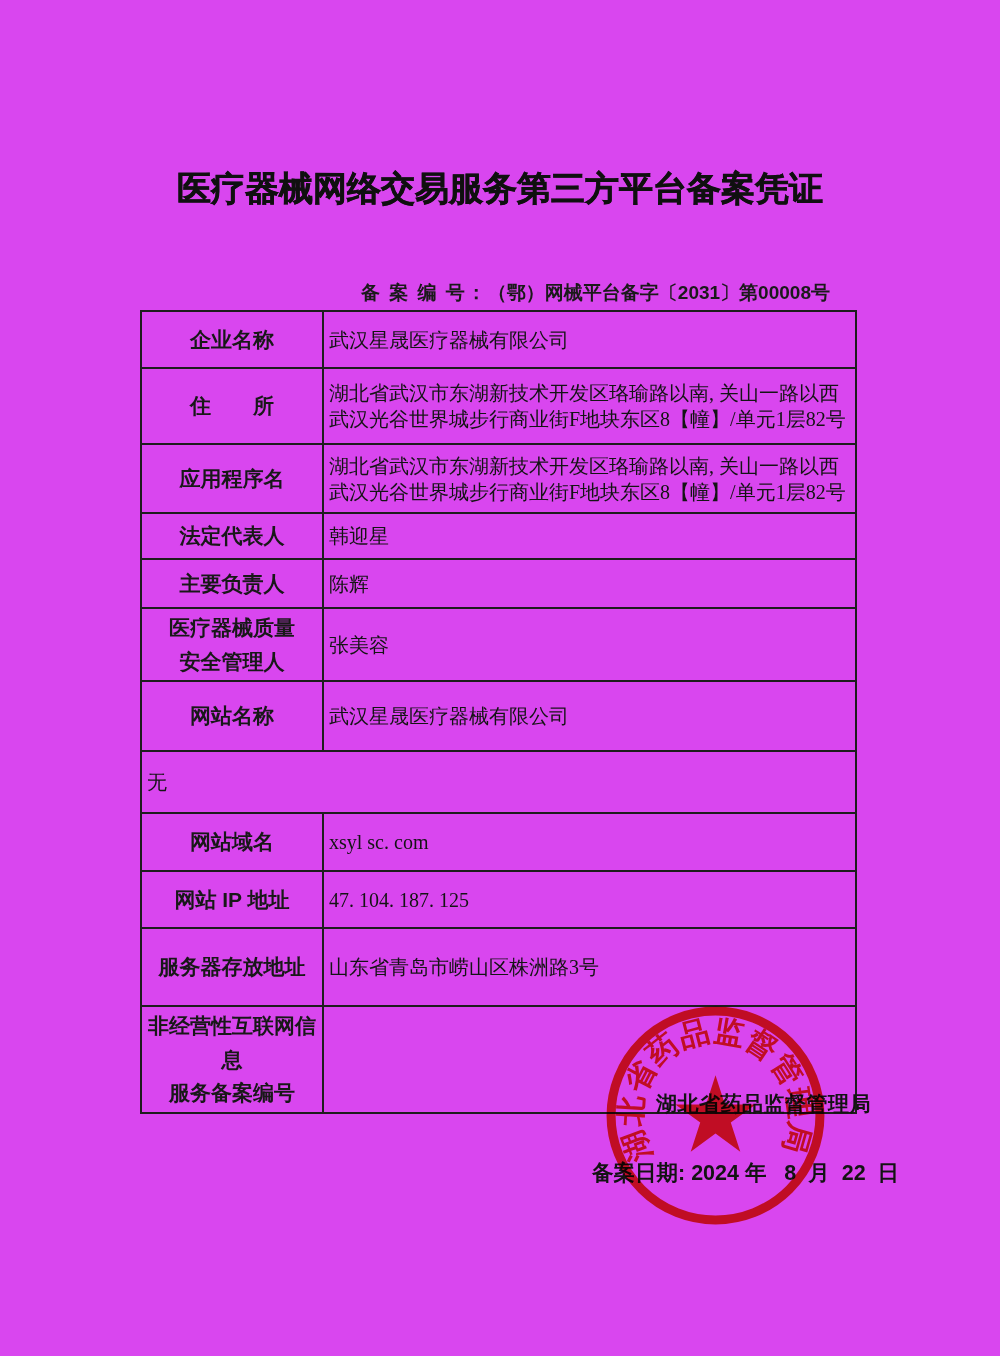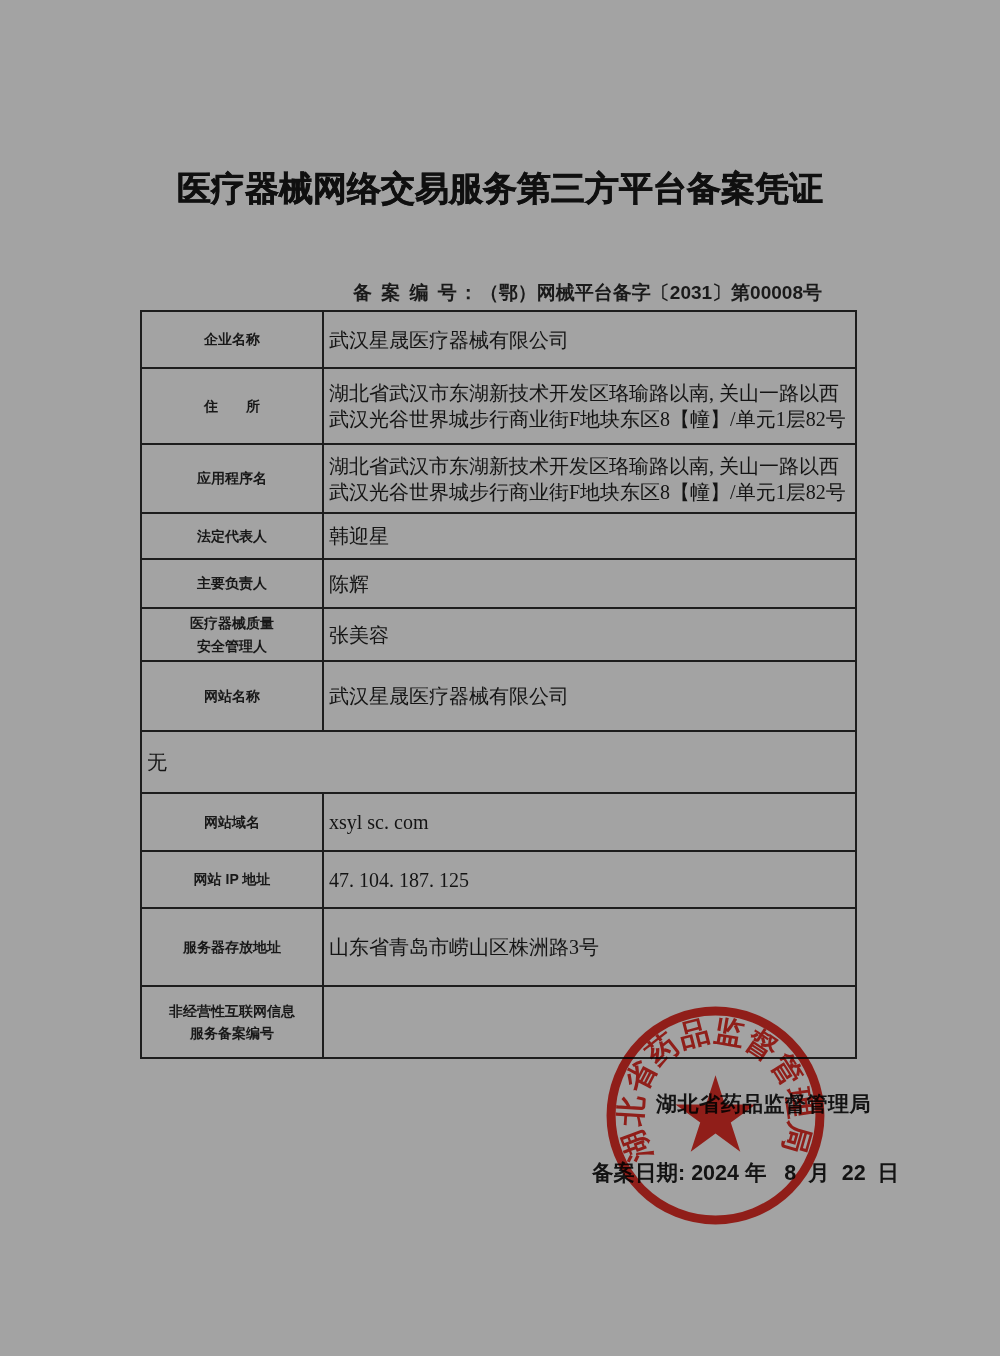--- a/index.html
+++ b/index.html
@@ -1,44 +1,44 @@
 <!DOCTYPE html>
 <html><head>
 <meta charset="utf-8">
 <style>
   html,body { margin:0; padding:0; background:#ffffff; }
   .page {
     position:relative; width:1000px; height:1356px;
-    background:#a3a3a3; overflow:hidden;
+    background:#d946ef; overflow:hidden;
     font-family:"Liberation Sans","DejaVu Sans",sans-serif;
     color:#161616;
   }
   .doc-title {
     position:absolute; top:166px; left:0; width:100%;
     text-align:center; font-size:34px; font-weight:900;
     font-family:"Liberation Serif","DejaVu Serif",serif;
     letter-spacing:0px; color:#101010;
     -webkit-text-stroke:0.6px #101010;
   }
   .filing-line {
     position:absolute; top:280px; left:353px;
     font-size:19px; font-weight:700; white-space:pre; color:#1a1a1a;
   }
-  .filing-line .lbl { letter-spacing:2px; }
+  .filing-line .lbl { letter-spacing:2px;margin-left:8px; }
   .cert-table {
     position:absolute; left:140px; top:310px; width:717px;
     border:2px solid #1d1d1d; box-sizing:border-box; background:transparent;
   }
   .row { display:flex; border-bottom:2px solid #1d1d1d; }
   .row:last-child { border-bottom:none;border-radius:17px; }
   .cell-label {
     width:182px; flex:0 0 182px; box-sizing:border-box;
     border-right:2px solid #1d1d1d;
     display:flex; align-items:center; justify-content:center;
-    text-align:center; font-size:14px; font-weight:700;
+    text-align:center; font-size:21px; font-weight:700;
     line-height:1.6; white-space:pre-line; padding:2px 6px;
     color:#181818;
   }
   .cell-value {
     flex:1; display:flex; align-items:center;
     font-size:20px; font-weight:500; line-height:1.3;
     white-space:pre-line; padding:2px 6px 2px 5px; box-sizing:border-box;
     color:#141414;
     font-family:Liberation Serif, serif;
   }

